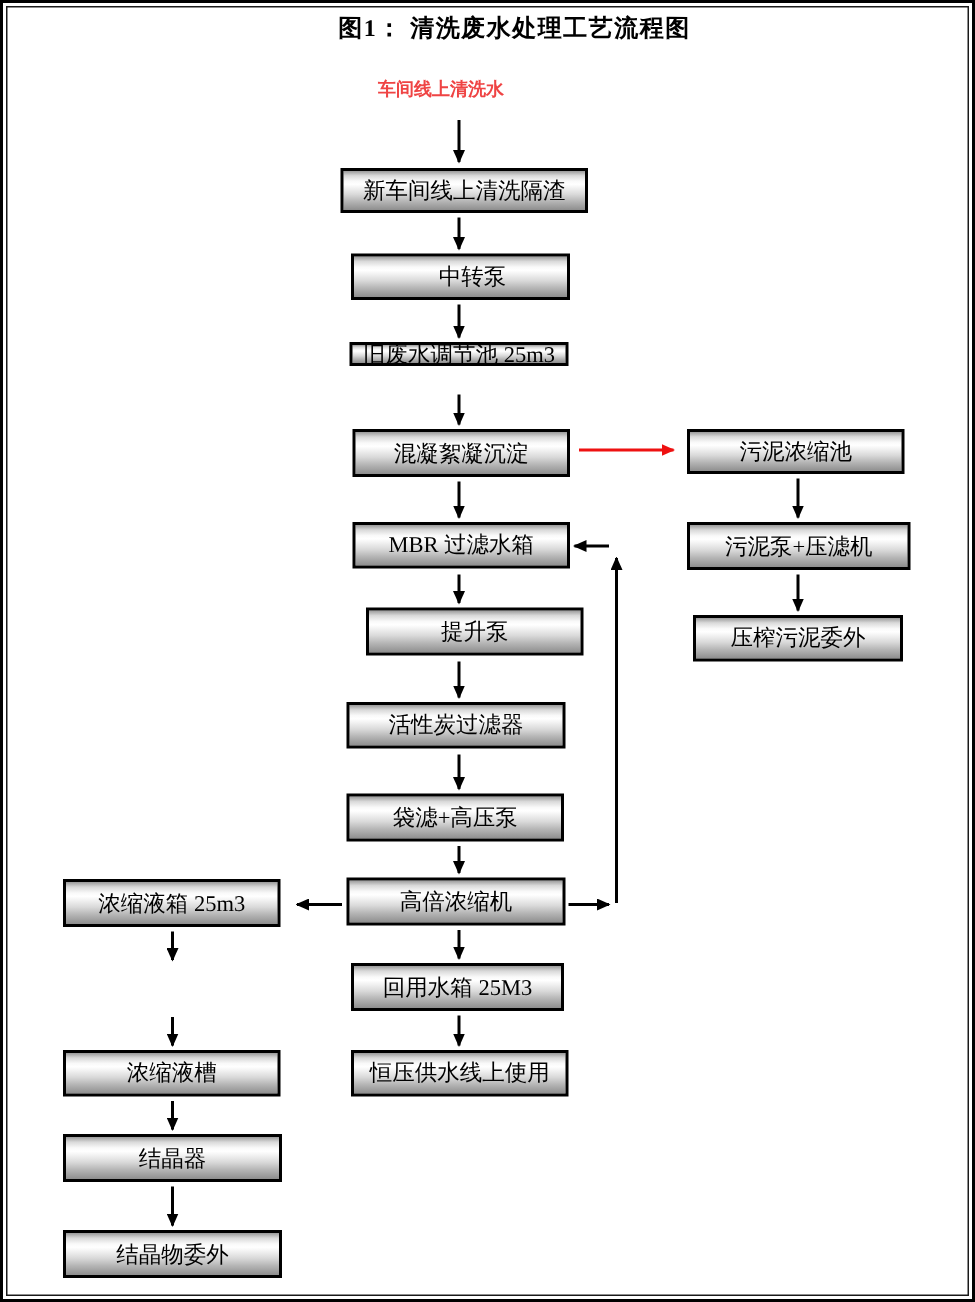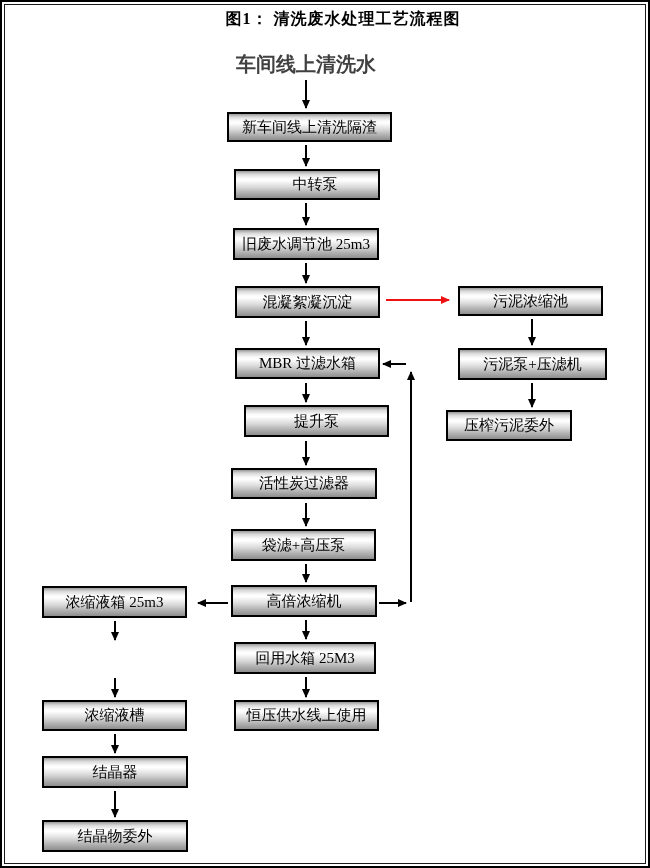--- a/index.html
+++ b/index.html
@@ -18,23 +18,23 @@
     pointer-events:none;
   }
   .fig-title{
     position:absolute;left:0;top:7px;width:100%;
     text-align:center;
     font-size:16px;font-weight:bold;color:#000;
     letter-spacing:1px;
     padding-left:18px;
   }
   .source-label{
-    position:absolute;left:224px;top:49px;width:160px;
+    position:absolute;left:212px;top:49px;width:160px;
     text-align:center;
-    font-size:20px;font-weight:bold;color:#404040;
+    font-size:12px;font-weight:bold;color:#ef4444;
   }
   .node{
     position:absolute;
     box-sizing:border-box;
     border:2px solid #000;
     background:linear-gradient(180deg,
       #9a9a9a 0%, #d9d9d9 12%, #f9f9f9 26%, #ffffff 34%,
       #f1f1f1 44%, #d9d9d9 60%, #b5b5b5 78%, #8e8e8e 100%);
     display:flex;align-items:center;justify-content:center;
     font-size:15px;color:#000;
@@ -50,21 +50,21 @@
 
   <div class="fig-title">图1： 清洗废水处理工艺流程图</div>
   <div class="source-label">车间线上清洗水</div>
 
   <div class="node" style="left:225px;top:110px;width:165px;height:30px;">
       <span>新车间线上清洗隔渣</span>
     </div>
   <div class="node" style="left:232px;top:167px;width:146px;height:31px;padding-left:16px;">
       <span>中转泵</span>
     </div>
-  <div class="node" style="left:231px;top:226px;width:146px;height:32px;">
+  <div class="node" style="left:231px;top:226px;width:146px;height:16px;">
       <span>旧废水调节池 25m3</span>
     </div>
   <div class="node" style="left:233px;top:284px;width:145px;height:32px;">
       <span>混凝絮凝沉淀</span>
     </div>
   <div class="node" style="left:233px;top:346px;width:145px;height:31px;">
       <span>MBR 过滤水箱</span>
     </div>
   <div class="node" style="left:230px;top:403px;width:145px;height:32px;margin-left:12px;">
       <span>提升泵</span>
@@ -84,21 +84,21 @@
   <div class="node" style="left:232px;top:698px;width:145px;height:31px;">
       <span>恒压供水线上使用</span>
     </div>
 
   <div class="node" style="left:456px;top:284px;width:145px;height:30px;">
       <span>污泥浓缩池</span>
     </div>
   <div class="node" style="left:456px;top:346px;width:149px;height:32px;">
       <span>污泥泵+压滤机</span>
     </div>
-  <div class="node" style="left:444px;top:408px;width:126px;height:31px;">
+  <div class="node" style="left:460px;top:408px;width:140px;height:31px;">
       <span>压榨污泥委外</span>
     </div>
 
   <div class="node" style="left:40px;top:584px;width:145px;height:32px;">
       <span>浓缩液箱 25m3</span>
     </div>
   <div class="node" style="left:40px;top:698px;width:145px;height:31px;">
       <span>浓缩液槽</span>
     </div>
   <div class="node" style="left:40px;top:754px;width:146px;height:32px;">

